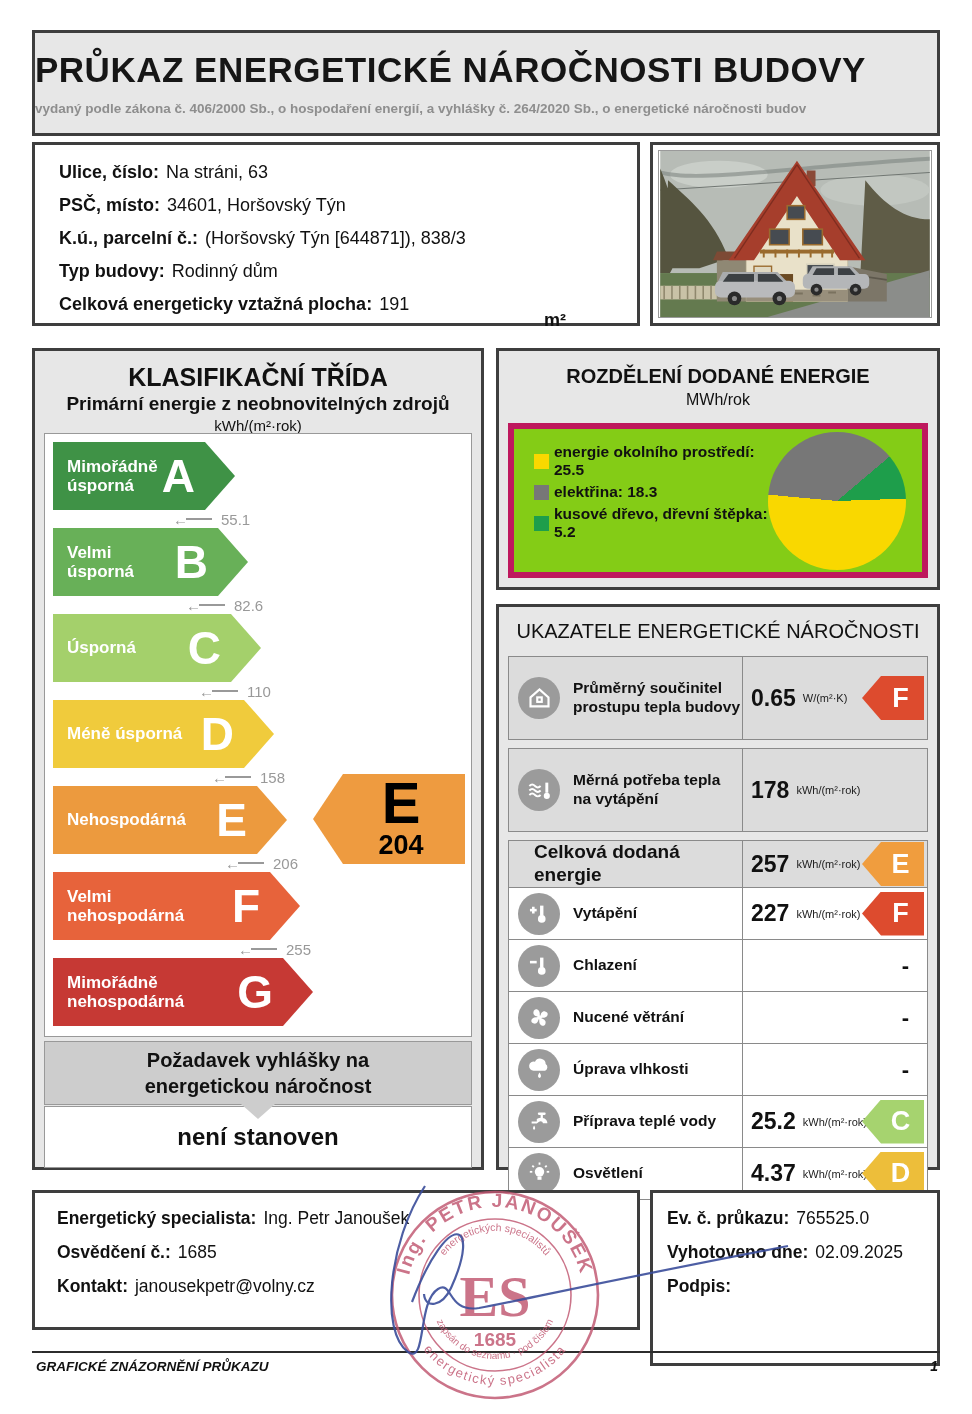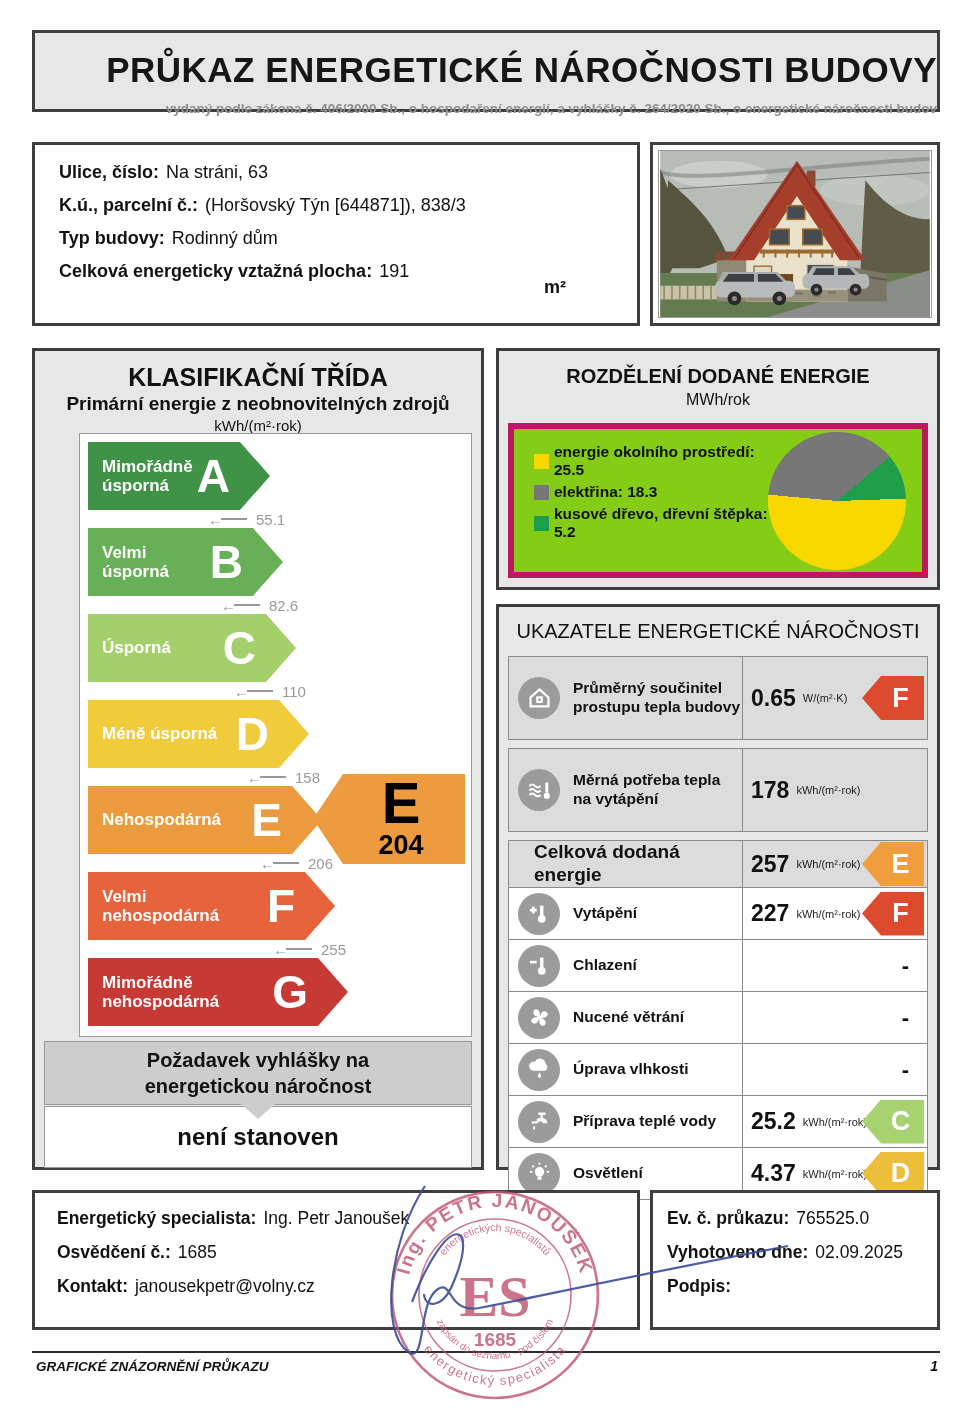--- a/index.html
+++ b/index.html
@@ -2,41 +2,41 @@
 <html><head>
 <meta charset="utf-8">
 <style>
   html,body{margin:0;padding:0;background:#fff;}
   .page{position:relative;width:972px;height:1414px;background:#ffffff;
         font-family:"Liberation Sans",sans-serif;color:#111;overflow:hidden;}
   .box{position:absolute;box-sizing:border-box;border:3px solid #3e3e3e;background:#fff;}
   .graybg{background:#e7e7e7;}
 
   
-  .hdr{left:32px;top:30px;width:908px;height:82px;text-align:right;}
+  .hdr{left:32px;top:30px;width:908px;height:106px;text-align:left;}
   .hdr-title{margin-top:17px;font-size:35px;font-weight:bold;letter-spacing:.5px;color:#161616;}
   .hdr-sub{margin-top:11px;font-size:13.5px;font-weight:bold;color:#8e8e8e;}
 
   
   .info{left:32px;top:142px;width:608px;height:184px;padding:17px 0 0 24px;}
   .info-row{margin-bottom:12px;font-size:18px;position:relative;}
   .info-row b{margin-right:7px;}
   .unit-abs{position:absolute;left:485px;top:16px;font-weight:bold;}
 
   
   .photo{left:650px;top:142px;width:290px;height:184px;padding:5px;}
   .photo svg{display:block;width:100%;height:100%;border:1px solid #9a9a9a;box-sizing:border-box;}
 
   
   .clsp{left:32px;top:348px;width:452px;height:822px;}
   .cls-title{margin-top:12px;font-size:25px;font-weight:bold;text-align:center;}
   .cls-sub{font-size:19px;font-weight:bold;text-align:center;margin-top:1px;}
   .cls-unit{font-size:15px;text-align:center;margin-top:2px;}
   .scale-box{position:absolute;left:9px;right:9px;top:82px;height:604px;background:#fff;
-             border:1px solid #999;box-sizing:border-box;padding:8px 0 0 8px;overflow:hidden;margin-left:35px;}
+             border:1px solid #999;box-sizing:border-box;padding:8px 0 0 8px;overflow:hidden;}
   .cls-arrow{position:relative;height:68px;color:#fff;display:flex;align-items:center;
              clip-path:polygon(0 0,calc(100% - 30px) 0,100% 50%,calc(100% - 30px) 100%,0 100%);}
   .cls-label{padding-left:14px;font-weight:bold;font-size:17px;line-height:1.12;}
   .cls-label span{display:block;}
   .cls-letter{position:absolute;right:40px;top:50%;transform:translateY(-50%);
               font-size:46px;font-weight:bold;}
   .cls-marker{height:18px;display:flex;align-items:center;color:#999;font-size:15px;}
   .mk-arrow{line-height:1;}
   .mk-line{display:inline-block;width:26px;height:2px;background:#999;margin-left:-2px;}
   .mk-val{margin-left:9px;}
@@ -87,21 +87,21 @@
   .badge{position:absolute;right:3px;top:50%;transform:translateY(-50%);width:62px;height:44px;
          clip-path:polygon(19px 0,100% 0,100% 100%,19px 100%,0 50%);color:#fff;font-weight:bold;font-size:27px;
          display:flex;align-items:center;justify-content:center;padding-left:15px;box-sizing:border-box;}
   .dash{margin-left:auto;margin-right:18px;font-size:22px;font-weight:bold;}
   .icircle{width:42px;height:42px;border-radius:50%;background:#9b9b9b;flex:none;
            display:flex;align-items:center;justify-content:center;}
   .icircle svg{width:27px;height:27px;}
 
   
   .footl{left:32px;top:1190px;width:608px;height:140px;padding:15px 0 0 22px;}
-  .footr{left:650px;top:1190px;width:290px;height:140px;padding:15px 0 0 14px;}
+  .footr{left:650px;top:1190px;width:290px;height:176px;padding:15px 0 0 14px;}
   .f-row{margin-bottom:13px;font-size:17.5px;}
   .f-row b{margin-right:7px;}
 
   .bottom-rule{position:absolute;left:32px;top:1351px;width:908px;height:2px;background:#2c2c2c;}
   .bottom-left{position:absolute;left:36px;top:1359px;font-size:13.5px;font-weight:bold;font-style:italic;}
   .bottom-right{position:absolute;right:34px;top:1358px;font-size:14px;font-weight:bold;font-style:italic;}
 
   .stampwrap{position:absolute;left:330px;top:1180px;width:470px;height:234px;pointer-events:none;z-index:5;}
 </style>
 </head>
@@ -109,20 +109,21 @@
 
 <div class="page">
 
   <div class="box graybg hdr">
     <div class="hdr-title">PRŮKAZ ENERGETICKÉ NÁROČNOSTI BUDOVY</div>
     <div class="hdr-sub">vydaný podle zákona č. 406/2000 Sb., o hospodaření energií, a vyhlášky č. 264/2020 Sb., o energetické náročnosti budov</div>
   </div>
 
   <div class="box info">
     <div class="info-row"><b>Ulice, číslo:</b><span>Na stráni, 63</span></div>
+    <div class="info-row"><b>PSČ, místo:</b><span>34601, Horšovský Týn</span></div>
     <div class="info-row"><b>K.ú., parcelní č.:</b><span>(Horšovský Týn [644871]), 838/3</span></div>
     <div class="info-row"><b>Typ budovy:</b><span>Rodinný dům</span></div>
     <div class="info-row"><b>Celková energeticky vztažná plocha:</b><span>191</span><span class="unit-abs">m²</span></div>
   </div>
 
   <div class="box photo">
     <svg viewBox="0 0 276 170">
       <rect width="276" height="170" fill="#b7bcb6"></rect>
       <ellipse cx="60" cy="24" rx="50" ry="14" fill="#c9cec8"></ellipse>
       <ellipse cx="220" cy="40" rx="56" ry="16" fill="#c2c7c1"></ellipse>

